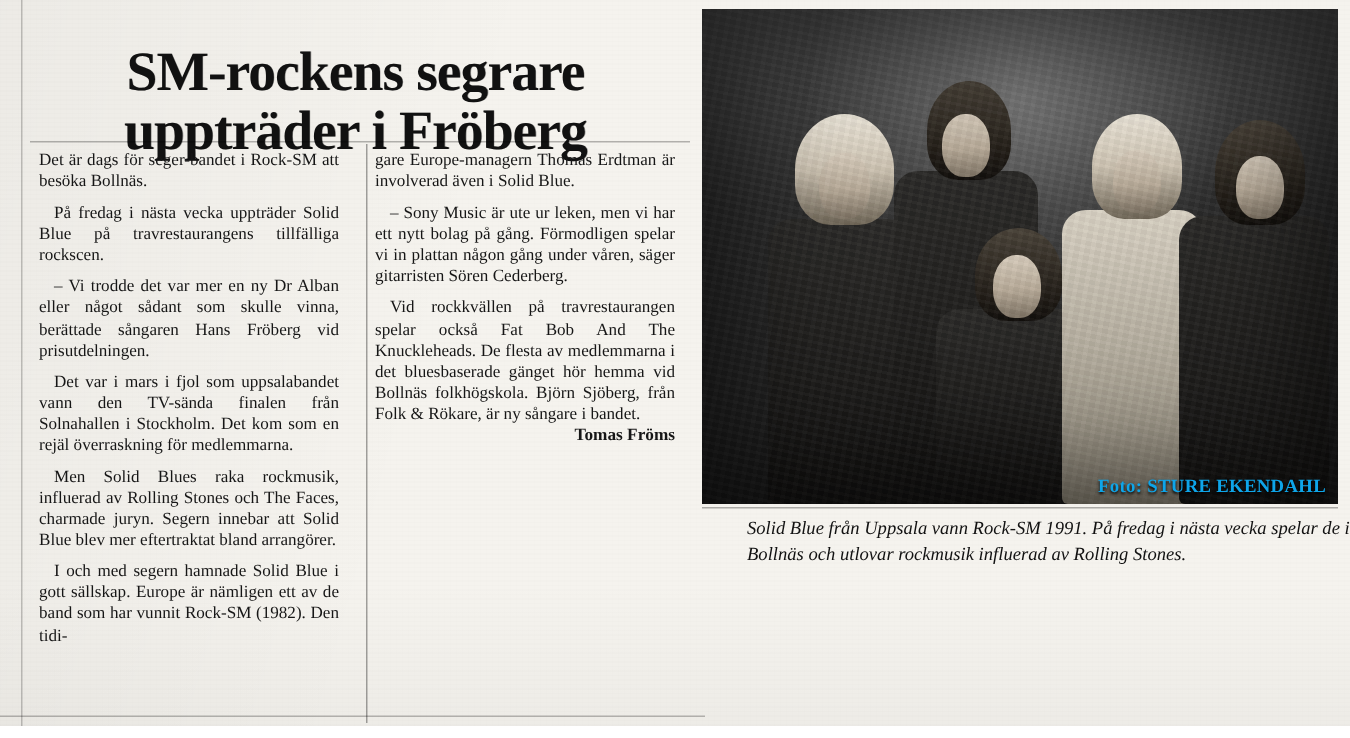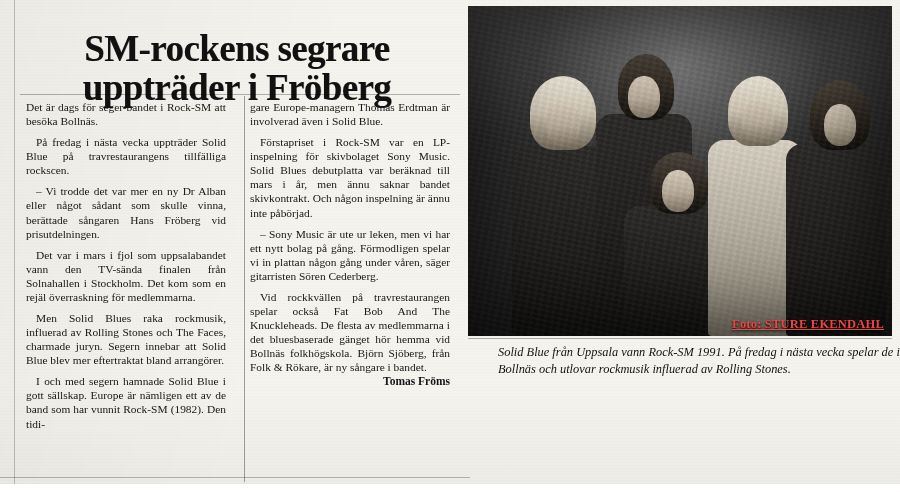--- a/index.html
+++ b/index.html
@@ -160,27 +160,26 @@
     background: linear-gradient(180deg,#d9d2c4 0%, #8d8677 100%);
   }
   .photo-vignette {
     position: absolute; inset: 0;
     box-shadow: inset 0 0 70px 18px rgba(0,0,0,0.55);
   }
   .photo-credit {
     position: absolute;
     right: 8px;
     bottom: 4px;
-    color: #ef4444;
+    color: #0ea5e9;
     font-family: "Liberation Serif", serif;
     font-weight: bold;
     font-size: 12.5px;
     letter-spacing: 0.2px;
     text-shadow: 0 1px 2px #000;
-    text-decoration: underline;
   }
   .photo-caption {
     position: absolute;
     left: 498px;
     top: 344px;
     width: 420px;
     font-family: "Liberation Serif", serif;
     font-style: italic;
     font-size: 12.4px;
     line-height: 1.35;
@@ -214,21 +213,20 @@
     <div class="col col-1">
       <p class="first">Det är dags för seger-bandet i Rock-SM att besöka Bollnäs.</p>
       <p class="gap">På fredag i nästa vecka uppträder Solid Blue på travrestaurangens tillfälliga rockscen.</p>
       <p class="gap">– Vi trodde det var mer en ny Dr Alban eller något sådant som skulle vinna, berättade sångaren Hans Fröberg vid prisutdelningen.</p>
       <p class="gap">Det var i mars i fjol som uppsalabandet vann den TV-sända finalen från Solnahallen i Stockholm. Det kom som en rejäl överraskning för medlemmarna.</p>
       <p class="gap">Men Solid Blues raka rockmusik, influerad av Rolling Stones och The Faces, charmade juryn. Segern innebar att Solid Blue blev mer eftertraktat bland arrangörer.</p>
       <p class="gap">I och med segern hamnade Solid Blue i gott sällskap. Europe är nämligen ett av de band som har vunnit Rock-SM (1982). Den tidi-</p>
     </div>
     <div class="col col-2">
       <p class="first">gare Europe-managern Thomas Erdtman är involverad även i Solid Blue.</p>
-      <p class="gap">Förstapriset i Rock-SM var en LP-inspelning för skivbolaget Sony Music. Solid Blues debutplatta var beräknad till mars i år, men ännu saknar bandet skivkontrakt. Och någon inspelning är ännu inte påbörjad.</p>
       <p class="gap">– Sony Music är ute ur leken, men vi har ett nytt bolag på gång. Förmodligen spelar vi in plattan någon gång under våren, säger gitarristen Sören Cederberg.</p>
       <p class="gap">Vid rockkvällen på travrestaurangen spelar också Fat Bob And The Knuckleheads. De flesta av medlemmarna i det bluesbaserade gänget hör hemma vid Bollnäs folkhögskola. Björn Sjöberg, från Folk &amp; Rökare, är ny sångare i bandet.</p>
       <p class="byline">Tomas Fröms</p>
     </div>
   </div>
 
   <div class="photo-wrap">
     <div class="photo"></div>
 
     <div class="member" style="left:40px;width:100px;height:260px;">

